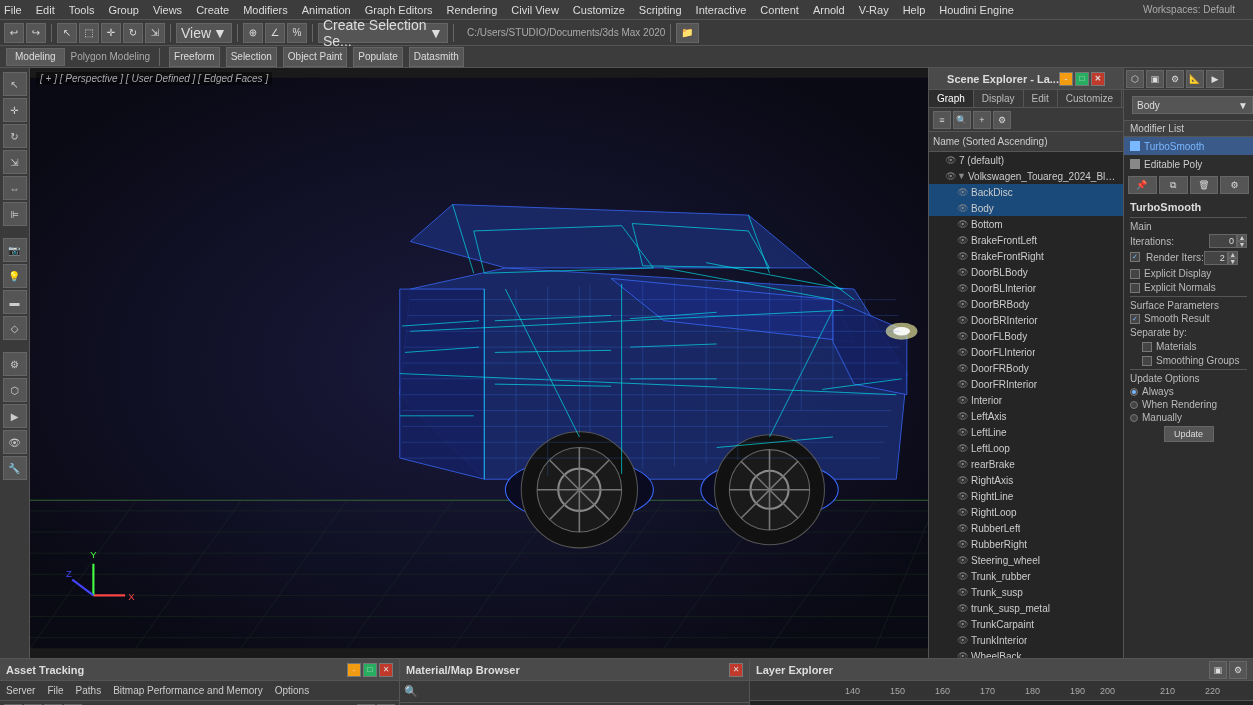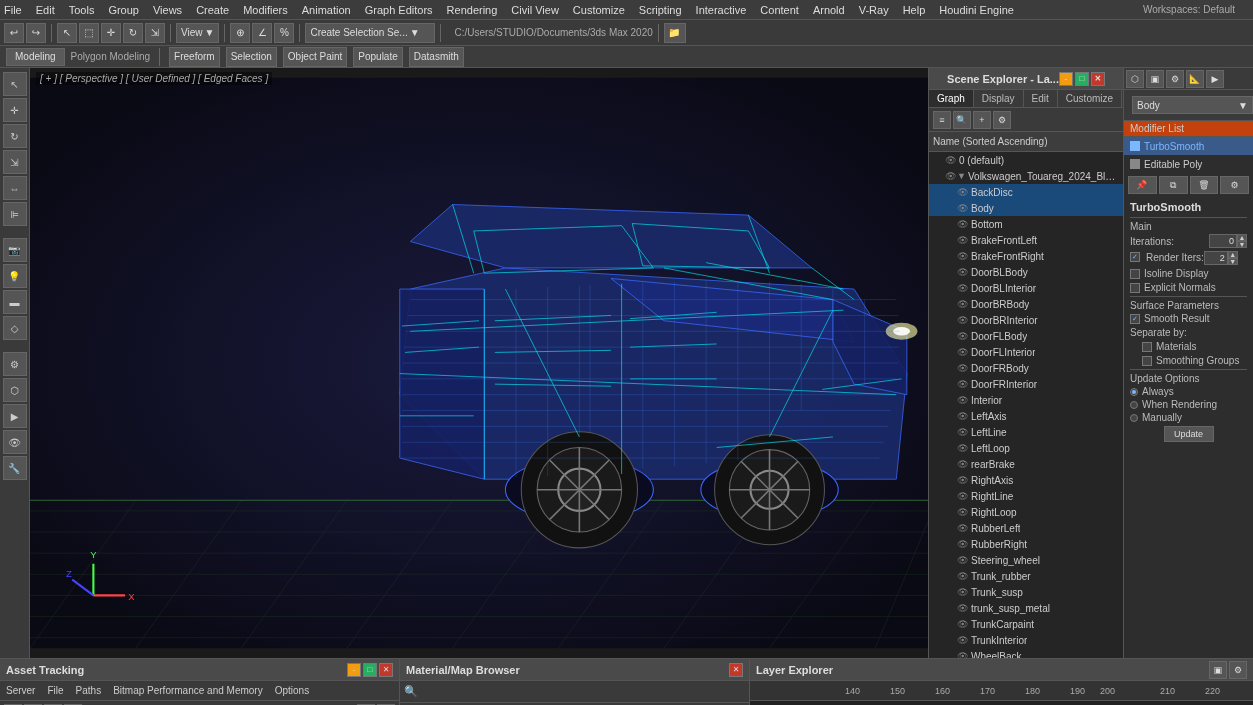--- a/index.html
+++ b/index.html
@@ -6,21 +6,21 @@
     body { width: 1253px; height: 705px; overflow: hidden; background: #2a2a2a; font-family: 'Segoe UI', Arial, sans-serif; font-size: 11px; color: #ccc; }
 
     
     .menu-bar { background: #3c3c3c; height: 20px; display: flex; align-items: center; padding: 0 4px; border-bottom: 1px solid #555; }
     .menu-bar span { margin-right: 14px; color: #ddd; font-size: 11px; cursor: pointer; }
 
     
     .toolbar-row { background: #3a3a3a; height: 28px; display: flex; align-items: center; padding: 0 4px; border-bottom: 1px solid #555; gap: 2px; }
     .toolbar-btn { background: #555; border: 1px solid #666; color: #ddd; font-size: 10px; height: 20px; padding: 0 4px; cursor: pointer; display: flex; align-items: center; justify-content: center; min-width: 20px; }
     .toolbar-separator { width: 1px; background: #666; height: 18px; margin: 0 3px; }
-    .toolbar-dropdown { background: #555; border: 1px solid #666; color: #ddd; font-size: 10px; height: 20px; padding: 0 4px; cursor: pointer; display: flex; align-items: center; gap: 2px; }
+    .toolbar-dropdown { background: #555; border: 1px solid #666; color: #ddd; font-size: 14px; height: 20px; padding: 0 4px; cursor: pointer; display: flex; align-items: center; gap: 2px; }
 
     
     .sub-toolbar { background: #3c3c3c; height: 22px; display: flex; align-items: center; padding: 0 6px; border-bottom: 1px solid #555; gap: 6px; }
     .sub-toolbar-label { background: #5a5a5a; border: 1px solid #666; color: #ddd; font-size: 10px; height: 18px; padding: 0 8px; display: flex; align-items: center; }
 
     
     .left-toolbar { width: 30px; background: #3a3a3a; border-right: 1px solid #555; display: flex; flex-direction: column; align-items: center; padding: 4px 0; gap: 2px; }
     .left-tool-btn { width: 24px; height: 24px; background: #555; border: 1px solid #666; display: flex; align-items: center; justify-content: center; cursor: pointer; color: #ccc; font-size: 10px; }
 
     
@@ -49,21 +49,21 @@
     .scene-list { flex: 1; overflow-y: auto; background: #252525; }
     .scene-item { height: 16px; display: flex; align-items: center; padding: 0 4px; cursor: pointer; }
     .scene-item.selected { background: #1a4a7a; }
     .scene-item-indent { width: 12px; flex-shrink: 0; }
     .scene-item-eye { width: 14px; color: #888; font-size: 9px; }
     .scene-item-label { font-size: 10px; color: #ccc; white-space: nowrap; overflow: hidden; text-overflow: ellipsis; }
 
     
     .right-panel { width: 130px; background: #2d2d2d; border-left: 1px solid #555; display: flex; flex-direction: column; }
     .modifier-dropdown { background: #555; border: 1px solid #666; color: #ddd; font-size: 10px; height: 18px; padding: 0 4px; width: 100%; margin: 3px 4px; display: flex; align-items: center; justify-content: space-between; cursor: pointer; }
-    .modifier-list-header { font-size: 10px; color: #ccc; padding: 2px 6px; background: #c2410c; border-bottom: 1px solid #555; }
+    .modifier-list-header { font-size: 10px; color: #ccc; padding: 2px 6px; background: #404040; border-bottom: 1px solid #555; }
     .modifier-list { flex: 0 0 auto; }
     .modifier-item { height: 18px; display: flex; align-items: center; padding: 0 6px; cursor: pointer; font-size: 10px; }
     .modifier-item.active { background: #3a5a8a; color: #7ab8ff; }
     .modifier-item-icon { width: 10px; height: 10px; background: #7ab8ff; margin-right: 4px; }
     .modifier-item-icon.gray { background: #888; }
 
     .modifier-btns { display: flex; padding: 3px 4px; gap: 2px; }
     .mod-btn { flex: 1; height: 18px; background: #555; border: 1px solid #666; color: #ddd; font-size: 9px; cursor: pointer; display: flex; align-items: center; justify-content: center; }
     .ts-title { font-size: 11px; color: #ddd; font-weight: bold; margin-bottom: 4px; }
     .ts-subsection { font-size: 10px; color: #bbb; margin-bottom: 2px; }
@@ -386,21 +386,21 @@
       <div class="scene-tool-btn">+</div>
       <div class="scene-tool-btn">⚙</div>
     </div>
     <div class="scene-col-header">
       <span class="scene-col-name">Name (Sorted Ascending)</span>
     </div>
     <div class="scene-list">
       <div class="scene-item">
         <div class="scene-item-indent"></div>
         <div class="scene-item-eye">👁</div>
-        <div class="scene-item-label">0 (default)</div>
+        <div class="scene-item-label">7 (default)</div>
       </div>
       <div class="scene-item">
         <div class="scene-item-indent"></div>
         <div class="scene-item-eye">👁</div>
         <div style="color:#888;font-size:9px;margin-right:2px;">▼</div>
         <div class="scene-item-label">Volkswagen_Touareg_2024_Blue_Lig...</div>
       </div>
       <div class="scene-item selected">
         <div class="scene-item-indent"></div>
           <div class="scene-item-indent"></div>
@@ -638,21 +638,21 @@
         </div>
         <input class="ts-param-val" type="text" value="2" style="width: 24px;">
         <div style="display:flex;flex-direction:column;">
           <div class="ts-spin-btn">▲</div>
           <div class="ts-spin-btn">▼</div>
         </div>
       </div>
 
       <div class="ts-param-row">
         <div class="ts-checkbox"></div>
-        <div class="ts-param-label">Isoline Display</div>
+        <div class="ts-param-label">Explicit Display</div>
       </div>
       <div class="ts-param-row">
         <div class="ts-checkbox"></div>
         <div class="ts-param-label">Explicit Normals</div>
       </div>
 
       <div class="separator-line"></div>
       <div class="ts-subsection">Surface Parameters</div>
       <div class="ts-param-row">
         <div class="ts-checkbox checked">✓</div>

